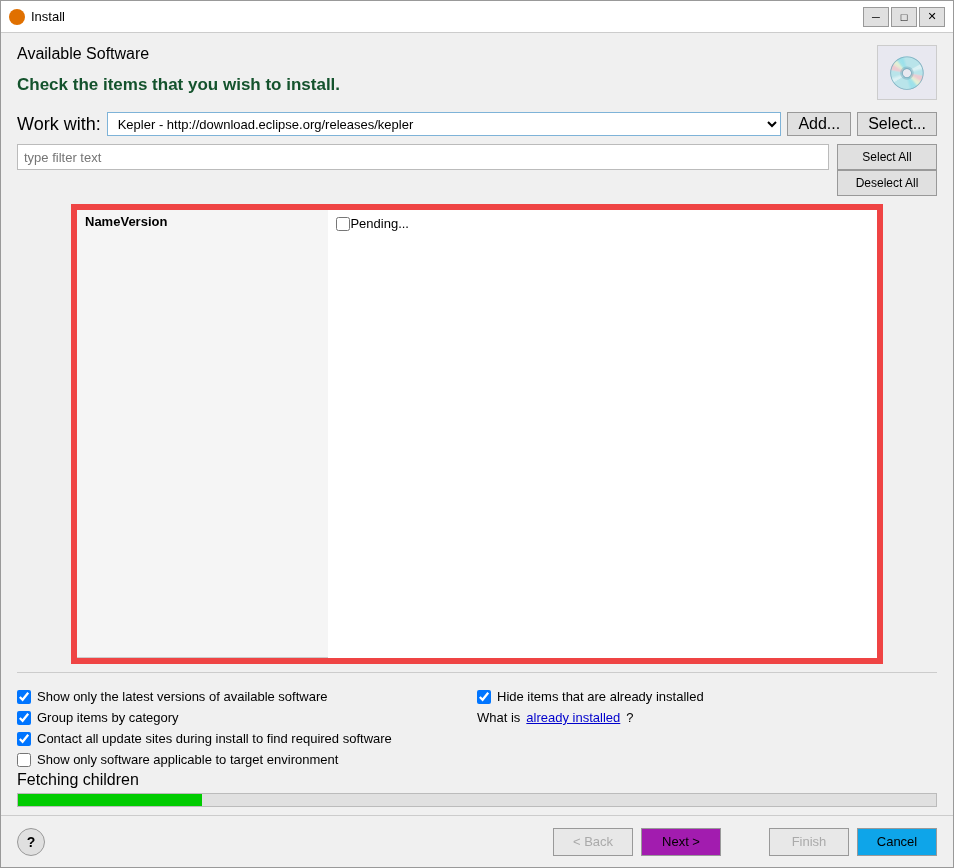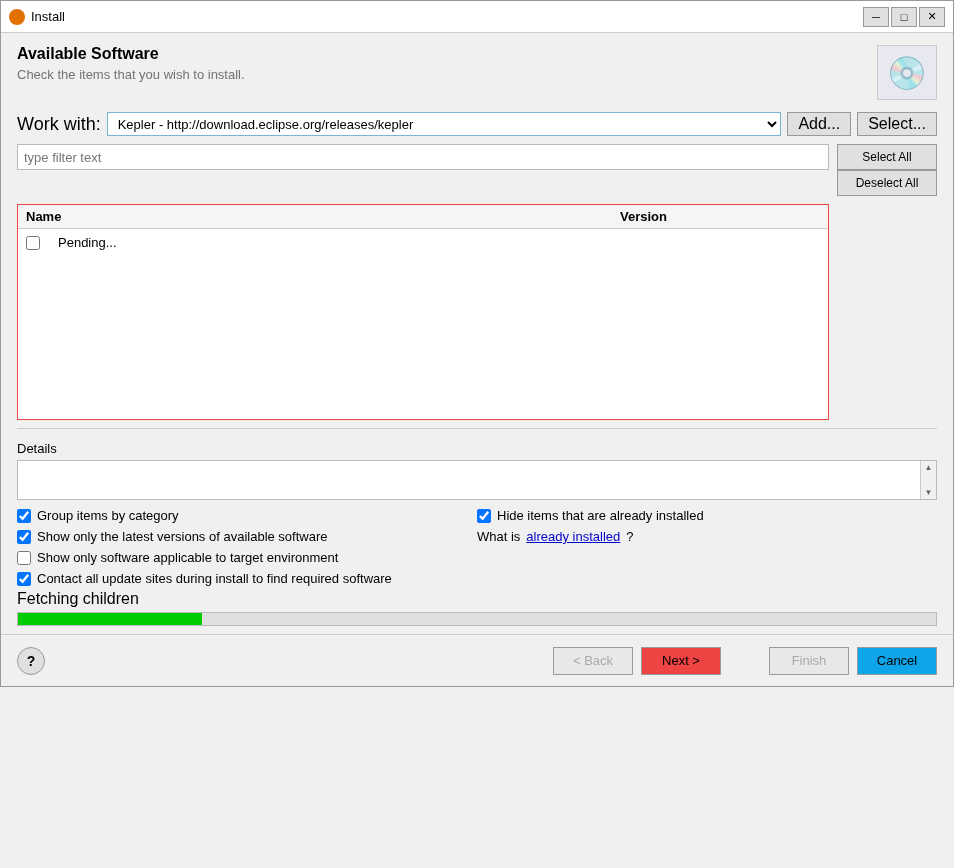--- a/index.html
+++ b/index.html
@@ -6,21 +6,21 @@
     body {
       font-family: 'Segoe UI', Arial, sans-serif;
       font-size: 13px;
       background: #f0f0f0;
       width: 954px;
       height: 868px;
       overflow: hidden;
     }
     .window {
       width: 954px;
-      height: 687px;
+      height: 868px;
       background: #f0f0f0;
       border: 1px solid #999;
       display: flex;
       flex-direction: column;
     }
     .title-bar {
       background: #fff;
       height: 32px;
       display: flex;
       align-items: center;
@@ -67,26 +67,27 @@
     .header-section {
       display: flex;
       align-items: flex-start;
       margin-bottom: 12px;
     }
     .header-text {
       flex: 1;
     }
     .header-title {
       font-size: 16px;
+      font-weight: normal;
+      margin-bottom: 12px;
+    }
+    .header-subtitle {
+      font-size: 17px;
+      color: #14532d;
       font-weight: bold;
-      margin-bottom: 4px;
-    }
-    .header-subtitle {
-      font-size: 13px;
-      color: #737373;
     }
     .header-icon {
       width: 60px;
       height: 55px;
       background: #e8e8f0;
       border: 1px solid #ccc;
       display: flex;
       align-items: center;
       justify-content: center;
       flex-shrink: 0;
@@ -133,24 +134,24 @@
       padding: 0 10px;
       border: 1px solid #999;
       background: #e0e0e0;
       cursor: pointer;
       font-size: 12px;
       white-space: nowrap;
       width: 100px;
     }
     .table-container {
       flex: 1;
-      border: 1px solid #ef4444;
+      border: 6px solid #ef4444;
       background: #fff;
       display: flex;
-      flex-direction: column;
+      flex-direction: row;
       overflow: hidden;
     }
     .table-header {
       display: flex;
       background: #f5f5f5;
       border-bottom: 1px solid #ccc;
       padding: 4px 8px;
       font-weight: bold;
       font-size: 13px;
     }
@@ -162,21 +163,21 @@
       padding: 4px 8px;
     }
     .table-row-item {
       display: flex;
       align-items: center;
       padding: 2px 0;
     }
     .checkbox-cell {
       display: flex;
       align-items: center;
-      gap: 18px;
+      gap: 0;
       flex: 1;
     }
     .item-checkbox {
       width: 14px;
       height: 14px;
       cursor: pointer;
     }
 
     .separator {
       height: 1px;
@@ -318,21 +319,21 @@
       cursor: pointer;
       font-size: 13px;
     }
     .nav-btn:disabled {
       color: #aaa;
       cursor: default;
       background: #e8e8e8;
       margin-left: 40px;
     }
     .nav-btn.next-btn {
-      background: #ef4444;
+      background: #a21caf;
     }
     .work-with-select {
       flex: 1;
       height: 24px;
       border: 1px solid #7eb3d8;
       padding: 2px 6px;
       font-size: 13px;
       background: #fff;
     }
   </style>
@@ -365,21 +366,21 @@
 
     <div class="work-with-row">
       <span class="work-with-label">Work with:</span>
       <select class="work-with-select">
         <option>Kepler - http://download.eclipse.org/releases/kepler</option>
       </select>
       <button class="work-with-btn">Add...</button>
       <button class="work-with-btn">Select...</button>
     </div>
 
-    <div style="display:flex; gap:8px; align-items:flex-start; flex:1; min-height:0; flex-direction:column;">
+    <div style="display:flex; gap:8px; align-items:center; flex:1; min-height:0; flex-direction:column;">
       <div style="display:flex; gap:0; width:100%; align-items:stretch;">
         <input class="filter-input" type="text" placeholder="type filter text" style="">
         <div style="width:8px;"></div>
         <div class="side-buttons">
           <button class="side-btn">Select All</button>
           <button class="side-btn">Deselect All</button>
         </div>
       </div>
 
       <div class="table-container" style="flex:1; width: calc(100% - 108px);">
@@ -394,48 +395,38 @@
               <span>Pending...</span>
             </div>
             <span style="width:200px;"></span>
           </div>
         </div>
       </div>
     </div>
 
     <div class="separator"></div>
 
-    <div class="details-section">
-      <div class="details-label">Details</div>
-      <div class="details-box">
-        <div class="details-content"></div>
-        <div class="details-scrollbar">
-          <span class="scroll-arrow">▲</span>
-          <span class="scroll-arrow">▼</span>
-        </div>
-      </div>
-    </div>
 
     <div class="options-section">
       <div class="options-left">
         <div class="option-row">
           <input type="checkbox" class="opt-checkbox" checked="" style="">
+          <label class="opt-label">Show only the latest versions of available software</label>
+        </div>
+        <div class="option-row">
+          <input type="checkbox" class="opt-checkbox" checked="" style="">
           <label class="opt-label">Group items by category</label>
         </div>
         <div class="option-row">
           <input type="checkbox" class="opt-checkbox" checked="" style="">
-          <label class="opt-label">Show only the latest versions of available software</label>
+          <label class="opt-label">Contact all update sites during install to find required software</label>
         </div>
         <div class="option-row">
           <input type="checkbox" class="opt-checkbox" style="">
           <label class="opt-label">Show only software applicable to target environment</label>
-        </div>
-        <div class="option-row">
-          <input type="checkbox" class="opt-checkbox" checked="" style="">
-          <label class="opt-label">Contact all update sites during install to find required software</label>
         </div>
       </div>
       <div class="options-right">
         <div class="option-row">
           <input type="checkbox" class="opt-checkbox" checked="" style="">
           <label class="opt-label">Hide items that are already installed</label>
         </div>
         <div class="option-row">
           <span class="opt-label">What is </span>
           <a class="link-text">already installed</a>

